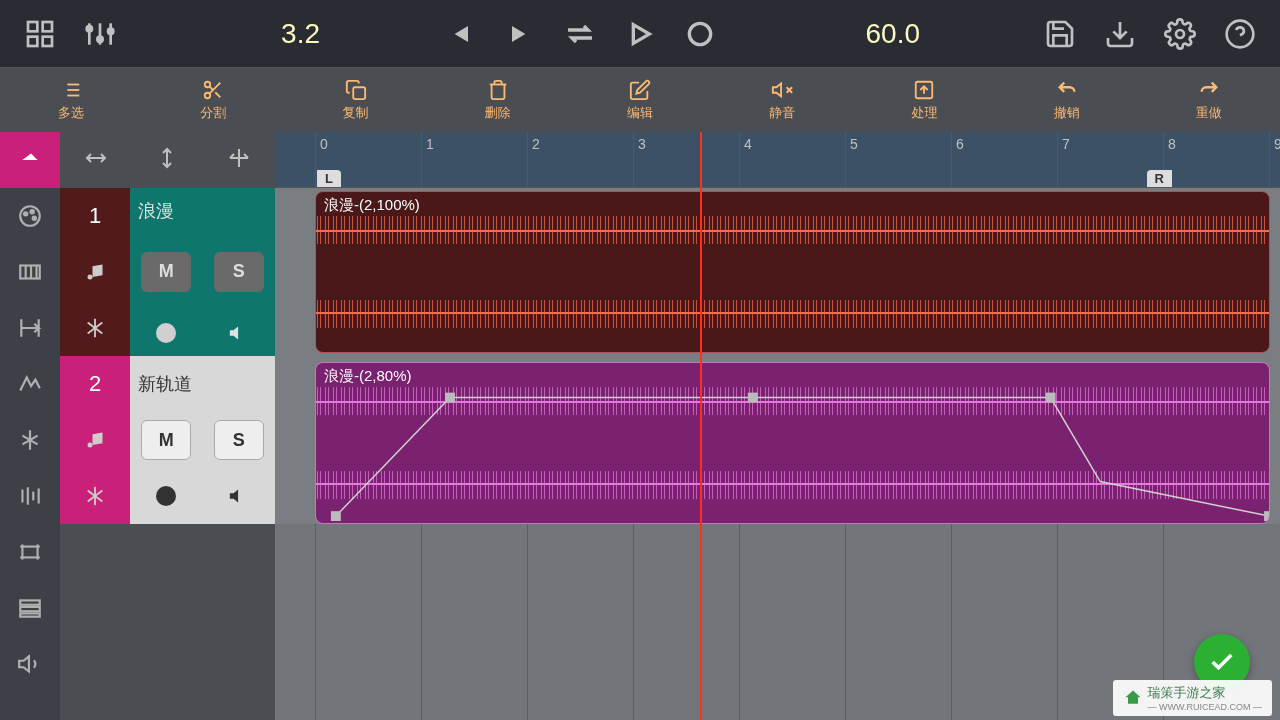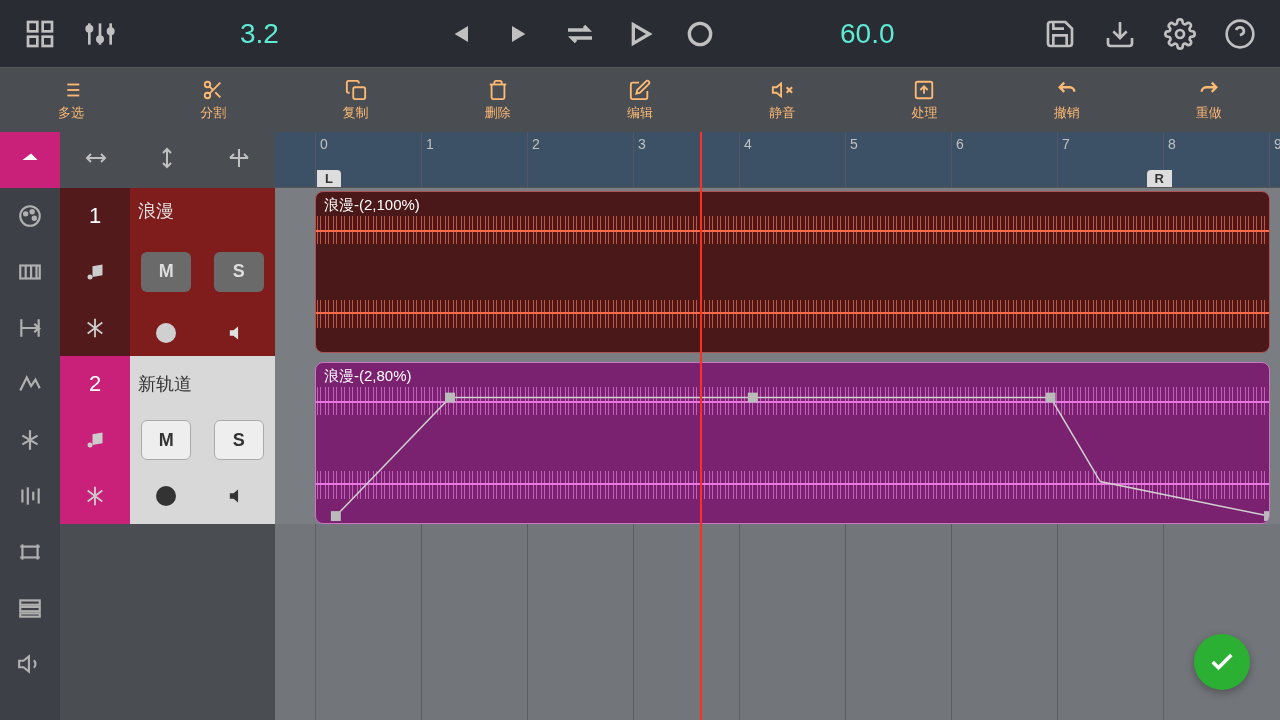--- a/index.html
+++ b/index.html
@@ -3,21 +3,21 @@
 <meta charset="utf-8">
 <style>
 * { margin: 0; padding: 0; box-sizing: border-box; font-family: Arial, sans-serif; }
 body { background: #2a2d33; color: #e0e0e0; width: 1280px; height: 720px; overflow: hidden; }
 
 
 .top-bar { height: 67px; background: #292c33; display: flex; align-items: center; padding: 0 10px; }
 .top-icon { width: 60px; height: 67px; display: flex; align-items: center; justify-content: center; color: #c0c0c0; cursor: pointer; }
 .top-icon svg { width: 32px; height: 32px; }
 .top-spacer { flex: 1; }
-.top-value { font-size: 28px; color: #5eead4; padding: 0 20px; min-width: 120px; text-align: left; }
+.top-value { font-size: 28px; color: #fef9c3; padding: 0 20px; min-width: 120px; text-align: right; }
 
 
 .sub-bar { height: 65px; background: #4a4d52; display: flex; align-items: center; border-top: 1px solid #555; }
 .sub-item { flex: 1; display: flex; flex-direction: column; align-items: center; justify-content: center; color: #fdba74; cursor: pointer; font-size: 13px; gap: 3px; }
 .sub-item svg { width: 22px; height: 22px; }
 
 
 .main { display: flex; height: 588px; }
 .left-tools { width: 60px; background: #3d4046; display: flex; flex-direction: column; }
 .left-tool { height: 56px; display: flex; align-items: center; justify-content: center; color: #b0b0b0; cursor: pointer; }
@@ -30,21 +30,21 @@
 .track-top-tools svg { width: 24px; height: 24px; }
 .track-tool-btn { color: #c0c0c0; cursor: pointer; padding: 8px; }
 
 .track-row { height: 168px; display: flex; }
 .track-num { width: 70px; display: flex; flex-direction: column; }
 .track-num-cell { height: 56px; display: flex; align-items: center; justify-content: center; font-size: 22px; }
 .track-row.t1 .track-num { background: #521a1a; color: #fff; }
 .track-row.t2 .track-num { background: #c9217a; color: #fff; }
 .track-num-icon { color: #ccc; }
 .track-ctrl { width: 145px; display: flex; flex-direction: column; }
-.track-ctrl.dark { background: #7f1d1d; gap: 16px; }
+.track-ctrl.dark { background: #0f766e; gap: 16px; }
 .track-ctrl.light { background: #d8d8d8; color: #333; }
 .track-name { height: 56px; display: flex; align-items: center; padding-left: 8px; font-size: 18px; }
 .track-btns { height: 56px; display: flex; align-items: center; justify-content: space-around; }
 .ms-btn { width: 50px; height: 40px; border-radius: 6px; display: flex; align-items: center; justify-content: center; font-size: 18px; font-weight: bold; cursor: pointer; }
 .track-ctrl.dark .ms-btn { background: #6a6a6a; color: #ddd; }
 .track-ctrl.light .ms-btn { background: #eee; color: #333; border: 1px solid #aaa; }
 .track-icons { height: 56px; display: flex; align-items: center; justify-content: space-around; }
 .track-icon-btn { width: 30px; height: 30px; cursor: pointer; display: flex; align-items: center; justify-content: center; }
 .circle-icon { width: 20px; height: 20px; border-radius: 50%; }
 .track-ctrl.dark .circle-icon { background: #d0d0d0; }
@@ -464,14 +464,23 @@
     </div>
 
     <div class="playhead"></div>
 
     <div class="fab">
       <svg width="28" height="28" viewBox="0 0 24 24" fill="none" stroke="currentColor" stroke-width="3">
           <polyline points="20 6 9 17 4 12"></polyline>
         </svg>
     </div>
 
+    <div class="watermark">
+      <svg width="20" height="20" viewBox="0 0 24 24" fill="#3a9a4a">
+          <path d="M12 3l9 8h-3v8H6v-8H3z"></path>
+        </svg>
+      <div>
+        <span>瑞策手游之家</span>
+        <span class="watermark-sub">— WWW.RUICEAD.COM —</span>
+      </div>
+    </div>
   </div>
 </div>
 
 </body></html>

